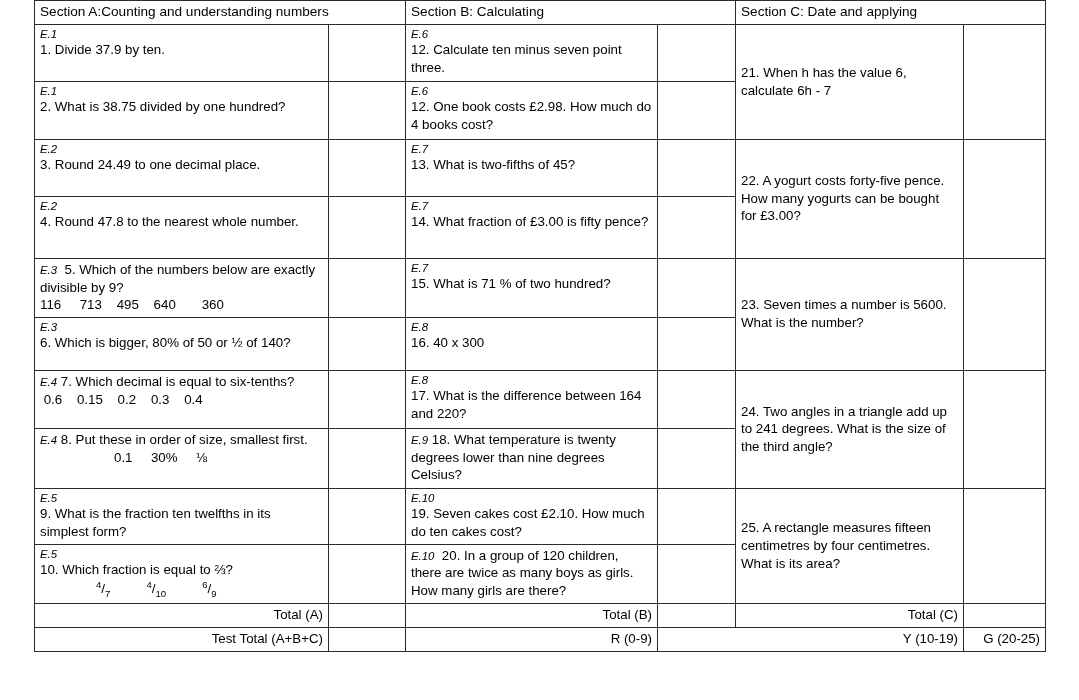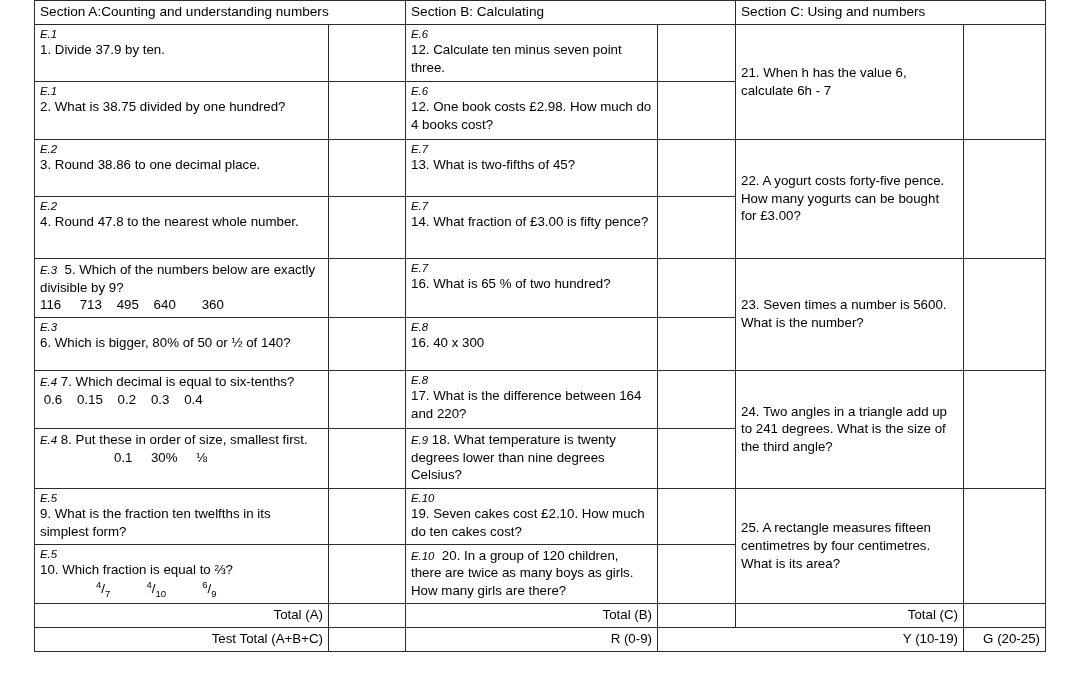--- a/index.html
+++ b/index.html
@@ -120,21 +120,21 @@
     <tbody>
 
       <tr class="sec-head">
         <td colspan="2">
           <span class="sec-title">Section A:Counting and understanding numbers</span>
         </td>
         <td colspan="2">
           <span class="sec-title">Section B: Calculating</span>
         </td>
         <td colspan="2">
-          <span class="sec-title">Section C: Using and numbers</span>
+          <span class="sec-title">Section C: Date and applying</span>
         </td>
       </tr>
 
       <tr>
         <td style="height:57px">
           <span class="ecode">E.1</span>
           <span class="qtext">1. Divide 37.9 by ten.</span>
         </td>
         <td class="mark"></td>
         <td style="height:57px">
@@ -157,21 +157,21 @@
         <td style="height:58px">
           <span class="ecode">E.6</span>
           <span class="qtext">12. One book costs £2.98. How much do 4 books cost?</span>
         </td>
         <td class="mark"></td>
       </tr>
 
       <tr>
         <td style="height:57px">
           <span class="ecode">E.2</span>
-          <span class="qtext">3. Round 38.86 to one decimal place.</span>
+          <span class="qtext">3. Round 24.49 to one decimal place.</span>
         </td>
         <td class="mark"></td>
         <td style="height:57px">
           <span class="ecode">E.7</span>
           <span class="qtext">13. What is two-fifths of 45?</span>
         </td>
         <td class="mark"></td>
         <td rowspan="2" style="vertical-align:middle">
           <span class="qtext">22.  A yogurt costs forty-five pence. How many yogurts can be bought for £3.00?</span>
         </td>
@@ -192,21 +192,21 @@
       </tr>
 
       <tr>
         <td style="height:57px">
           <span class="qtext"><span class="ecode-inline">E.3</span>&nbsp;&nbsp;<span>5. Which of the numbers below are exactly divisible by 9?</span></span>
           <span class="opts">116     713    495    640       360</span>
         </td>
         <td class="mark"></td>
         <td style="height:57px">
           <span class="ecode">E.7</span>
-          <span class="qtext">16. What is 65 % of two hundred?</span>
+          <span class="qtext">15. What is 71 % of two hundred?</span>
         </td>
         <td class="mark"></td>
         <td rowspan="2" style="vertical-align:middle">
           <span class="qtext">23.  Seven times a number is 5600. What is the number?</span>
         </td>
         <td rowspan="2" class="mark"></td>
       </tr>
 
       <tr>
         <td style="height:53px">

